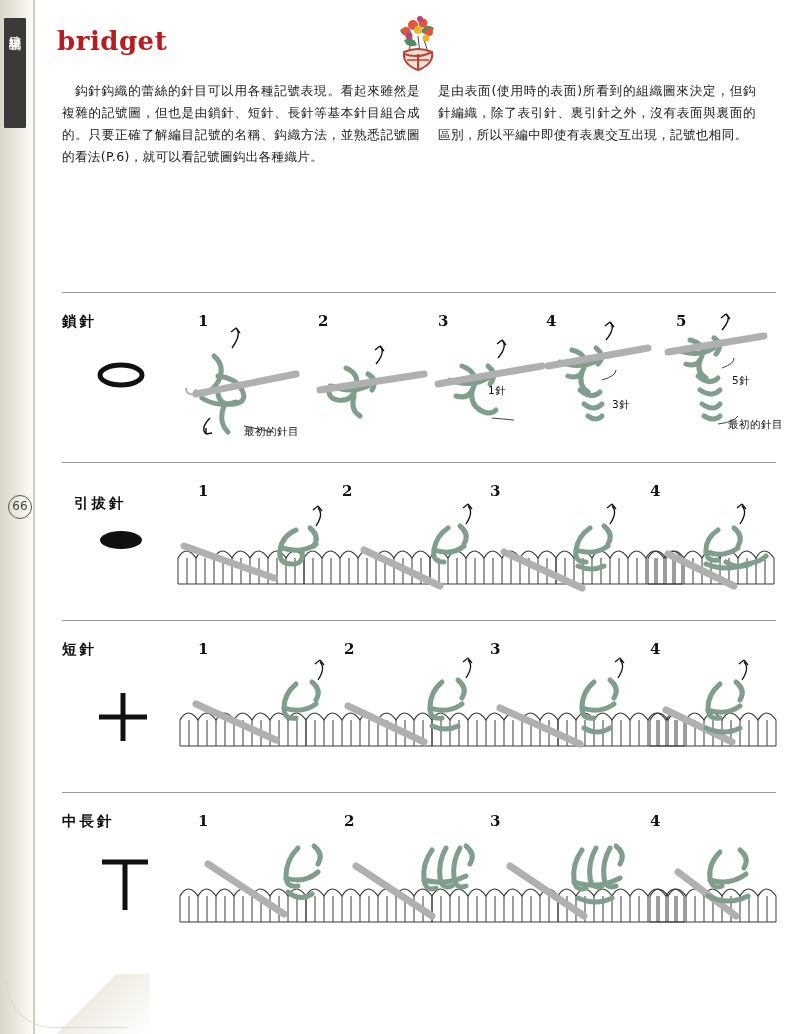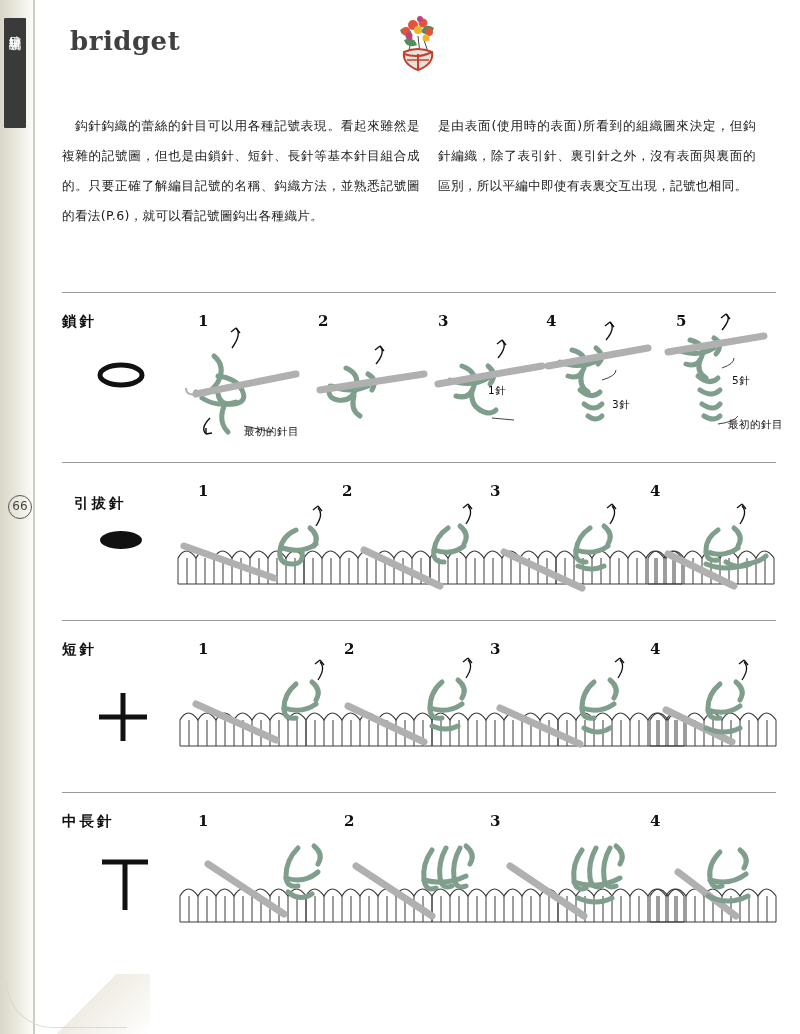--- a/index.html
+++ b/index.html
@@ -40,37 +40,37 @@
     background:linear-gradient(135deg,rgba(0,0,0,0) 55%, #efece2 56%, #ffffff 100%);
   }
   .curl-line{
     position:absolute;left:6px;bottom:6px;width:120px;height:46px;
     border-left:1px solid #d8d5c8;border-bottom:1px solid #d8d5c8;
     border-radius:0 0 0 60px;opacity:.8;
   }
 
   
   .brand{
-    position:absolute;left:70px;top:26px;
+    position:absolute;left:57px;top:26px;
     font-family:"DejaVu Serif","Liberation Serif",serif;
-    font-size:26px;font-weight:bold;letter-spacing:.5px;color:#404040;
+    font-size:26px;font-weight:bold;letter-spacing:.5px;color:#b91c1c;
   }
   .title{
     position:absolute;left:206px;top:22px;
     font-size:27px;font-weight:bold;letter-spacing:5px;color:#111;
     white-space:nowrap;
   }
   .title .seg2{margin-left:74px;}
   .flower{
     position:absolute;left:382px;top:14px;width:70px;height:62px;
   }
 
   
   .col{
-    position:absolute;top:111px;font-size:12.6px;line-height:30px;
+    position:absolute;top:80px;font-size:12.6px;line-height:22px;
     color:#1b1b1b;letter-spacing:.3px;text-align:justify;
   }
   .col p{margin:0 0 2px 0;}
   .col p.indent{text-indent:13px;}
   #col-left{left:62px;width:358px;}
   #col-right{left:438px;width:318px;}
 
   
   .rule{position:absolute;height:1px;background:#9a9a9a;left:62px;width:714px;}
   .sect-label{

